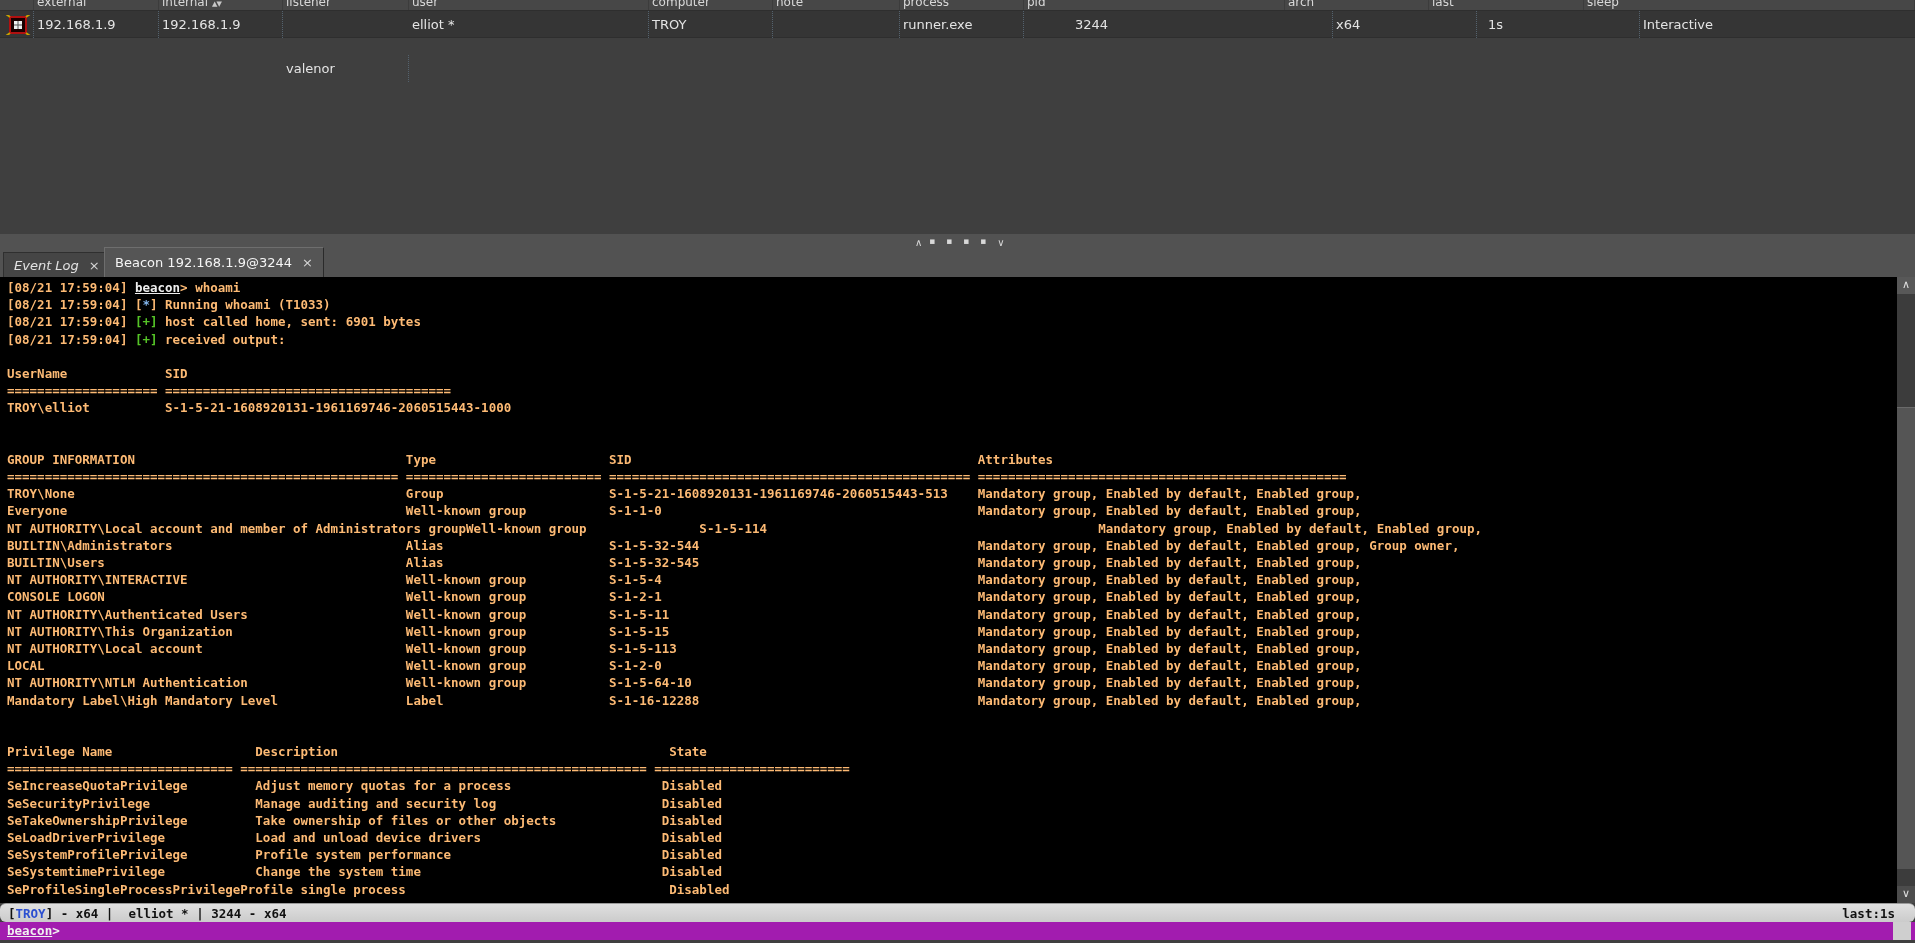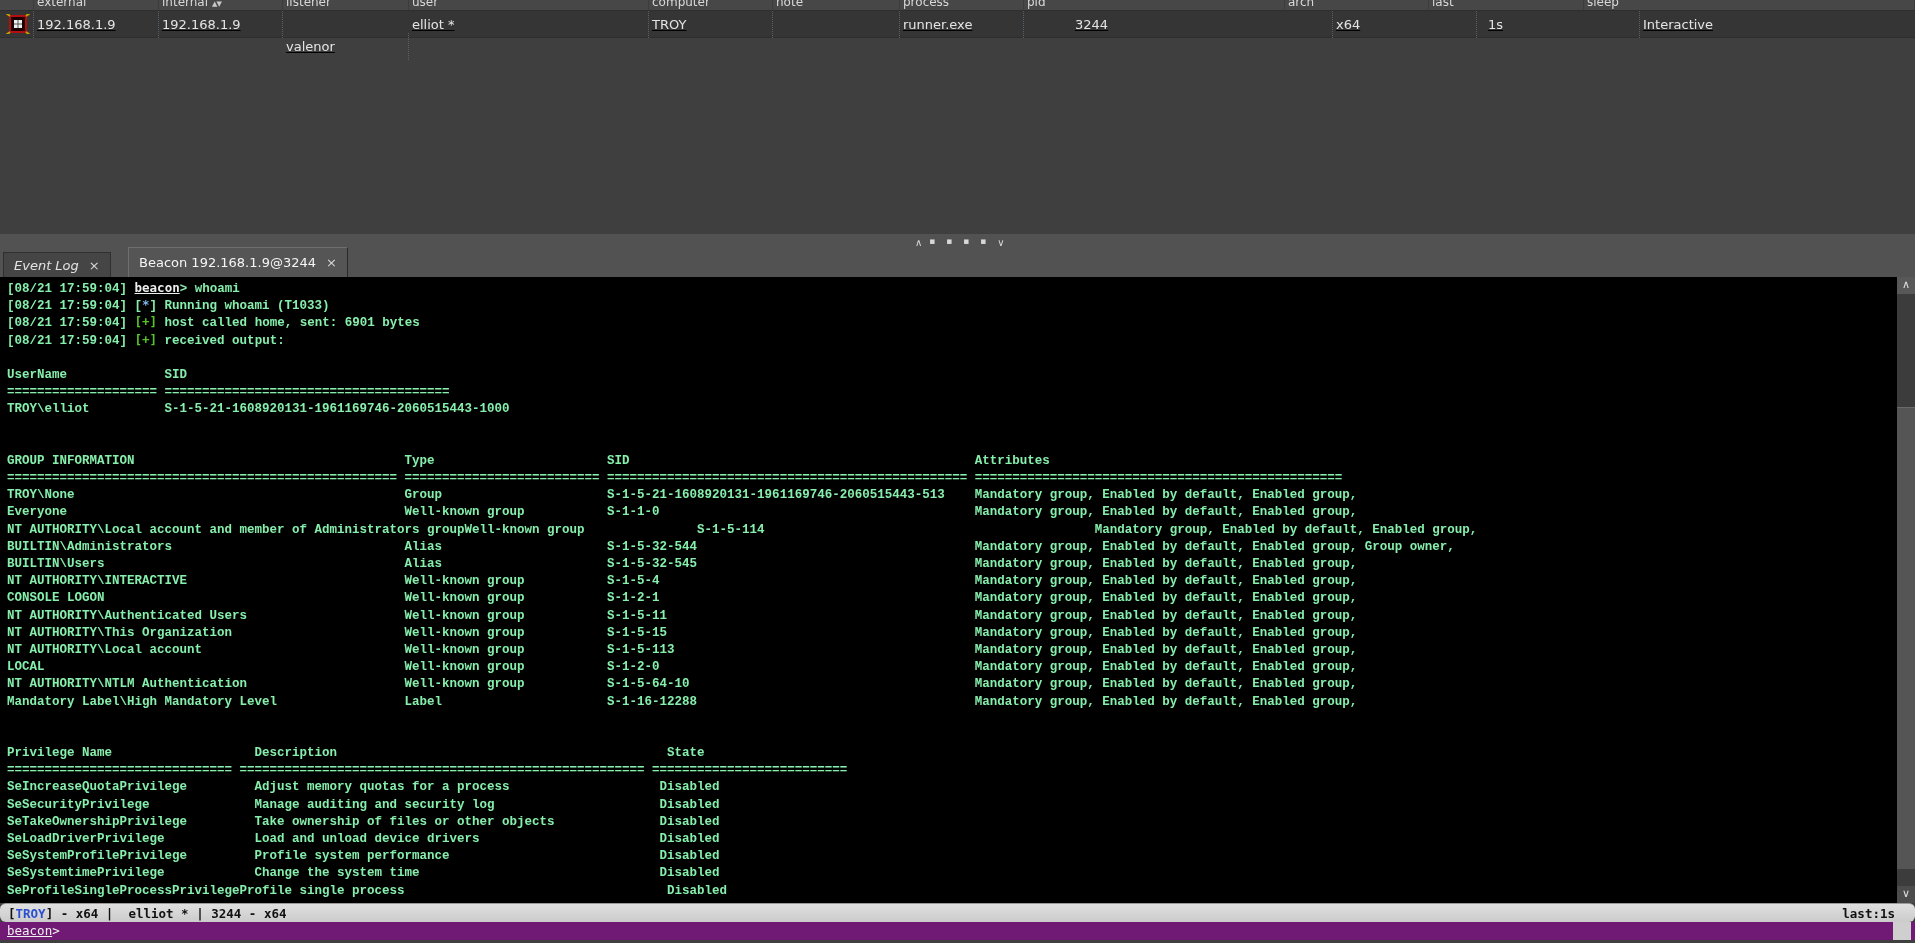--- a/index.html
+++ b/index.html
@@ -9,22 +9,22 @@
 
   
   #session-panel { position:absolute; left:0; top:0; width:1915px; height:252px;
                    background:#3f3f3f; border-bottom:1px solid #2c2c2c; overflow:hidden; }
   #tbl-head { display:flex; height:11px; background:#474747; overflow:hidden;
               border-bottom:1px solid #2e2e2e; }
   #tbl-head .hcell { flex:0 0 auto; color:#d9d9d9; font-size:12px; line-height:15px;
                      margin-top:-5px; padding-left:3px; border-right:1px solid #3c3c3c;
                      white-space:nowrap; overflow:hidden; }
   #tbl-head .sort-ind { font-size:7px; color:#c8c8c8; letter-spacing:-1px; padding-left:4px;}
-  #tbl-row { display:flex; height:27px; background:#353535; align-items:center;
-             border-bottom:1px solid #2e2e2e;text-decoration:underline; }
+  #tbl-row { display:flex; height:27px; background:#353535; 
+             border-bottom:1px solid #2e2e2e; }
   #tbl-row .cell { flex:0 0 auto; color:#e4e4e4; font-size:13px; padding-left:3px;
                    white-space:nowrap; overflow:hidden; height:27px; line-height:27px;
                    border-right:1px dotted #54626e; }
   #tbl-row .cell.icon-cell { display:flex; align-items:center; justify-content:center; }
 
   
   #splitter-zone { position:absolute; left:0; top:234px; width:1915px; height:16px;
                    background:#525252; }
   #splitter-handle { position:absolute; left:915px; top:1px; width:90px; height:14px;
                      display:flex; align-items:center; gap:7px; color:#d8d8d8;
@@ -39,21 +39,21 @@
   .tab .close { font-size:13px; color:#d6d6d6; cursor:pointer; }
   .tab.inactive { height:25px; background:#454545; }
   .tab.active   { height:30px; background:#555555; border-color:#6e6e6e #2a2a2a #2a2a2a #6e6e6e;
                   color:#f5f5f5; }
 
   
   #console { position:absolute; left:0; top:277px; width:1897px; height:626px;
              background:#000; overflow:hidden; padding:2px 0 0 7px;
              font-family:"DejaVu Sans Mono", monospace; font-size:12.5px; font-weight:bold; }
   .cline { height:17.2px; line-height:17.2px; white-space:pre; color:#eeeeee; }
-  .cline .fg { color:#86efac;font-family:Liberation Mono, monospace; }
+  .cline .fg { color:#fdba74; }
   .cline .g  { color:#55c427; }
   .cline .b  { color:#82b4ea; }
   .cline .u  { text-decoration:underline; }
 
   
   #scrollbar { position:absolute; right:0; top:277px; width:18px; height:626px; background:#3c3c3c; }
   .scroll-btn { position:absolute; left:0; width:18px; height:17px; background:#585858;
                 color:#e0e0e0; font-size:11px; text-align:center; line-height:16px; cursor:pointer; }
   #scroll-up { top:0; }
   #scroll-down { bottom:0; background:#4c4c4c; }
@@ -62,22 +62,22 @@
 
   
   #status-bar { position:absolute; left:0; top:903px; width:1915px; height:19px;
                 background:linear-gradient(#e0e0e0,#cbcbcb); border-top:1px solid #9a9a9a;
                 font-family:"DejaVu Sans Mono", monospace; font-size:12.5px; font-weight:bold;
                 color:#111; display:flex; align-items:center; padding:0 8px; white-space:pre;border-radius:6px; }
   #status-bar .blue { color:#2b4fd0; }
   #status-right { margin-left:auto; padding-right:12px; }
 
   
-  #prompt-line { position:absolute; left:0; top:922px; width:1915px; height:18px; background:#701a75;
-                 font-family:"DejaVu Sans Mono", monospace; font-size:12.5px; font-weight:normal;
+  #prompt-line { position:absolute; left:0; top:922px; width:1915px; height:18px; background:#a21caf;
+                 font-family:"DejaVu Sans Mono", monospace; font-size:12.5px; font-weight:bold;
                  color:#f0f0f0; line-height:18px; padding-left:7px; white-space:pre; }
   #prompt-line .u { text-decoration:underline; }
   #resize-corner { position:absolute; right:4px; top:922px; width:18px; height:18px; background:#cfcfcf; }
   #bottom-strip { position:absolute; left:0; top:940px; width:1915px; height:3px; background:#3f3f3f; }
 </style>
 </head>
 <body>
 
 <div id="window">
 
@@ -129,21 +129,21 @@
       <span class="dots">▪ ▪ ▪ ▪</span>
       <span>∨</span>
     </div>
   </div>
 
   <div id="tabbar">
       <div class="tab inactive" style="left: 3px; font-style: italic;">
         <span>Event Log</span>
         <span class="close">×</span>
       </div>
-      <div class="tab active" style="left: 128px;">
+      <div class="tab active" style="left: 104px;">
         <span>Beacon 192.168.1.9@3244</span>
         <span class="close">×</span>
       </div>
     </div>
 
   <div id="console">
       <div class="cline"><span class="fg">[08/21 17:59:04] </span><span class="u">beacon</span><span class="fg">&gt; whoami</span></div>
       <div class="cline"><span class="fg">[08/21 17:59:04] </span><span class="fg">[</span><span class="b">*</span><span class="fg">]</span><span class="fg"> Running whoami (T1033)</span></div>
       <div class="cline"><span class="fg">[08/21 17:59:04] </span><span class="g">[+]</span><span class="fg"> host called home, sent: 6901 bytes</span></div>
       <div class="cline"><span class="fg">[08/21 17:59:04] </span><span class="g">[+]</span><span class="fg"> received output:</span></div>

